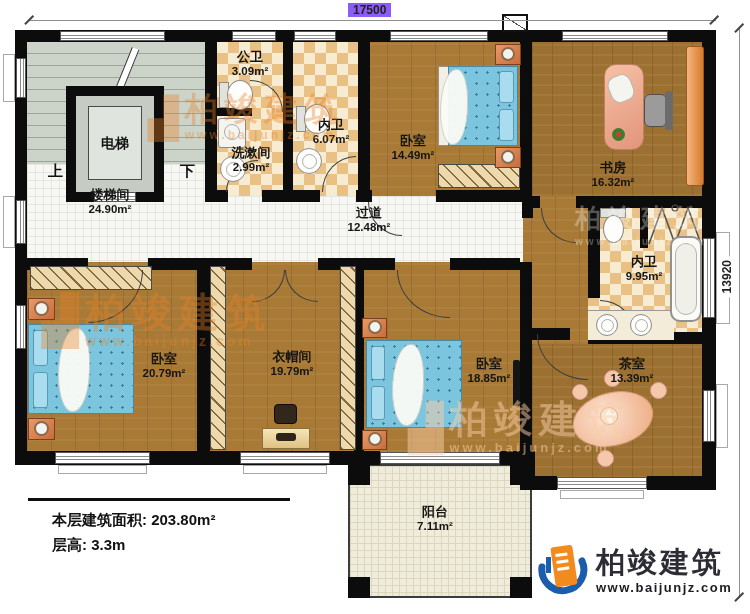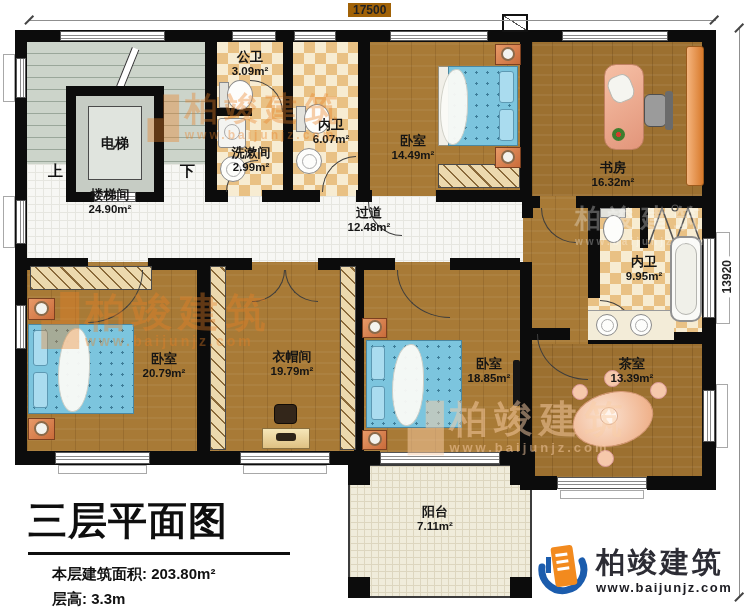--- a/index.html
+++ b/index.html
@@ -315,29 +315,28 @@
     <span class="glyph" style="font-size:46px;">▟</span>
     <span><span class="brand" style="font-size:38px;">柏竣建筑</span><br><span class="url" style="font-size:13px;">www.baijunjz.com</span></span>
   </div>
   <div class="abs wm" style="left:575px;top:205px;color:rgba(255,255,255,.30);">
     <span><span class="brand" style="font-size:26px;">柏竣建筑</span><br><span class="url" style="font-size:10px;">www.baijunjz.com</span></span>
   </div>
 
   <div class="abs dimline" style="left:28px;top:20px;width:688px;height:1px;"></div>
   <div class="abs tick" style="left:23px;top:19px;"></div>
   <div class="abs tick" style="left:708px;top:19px;"></div>
-  <div class="abs dim" style="left:348px;top:3px;background:#a16207;padding:0 5px;">17500</div>
+  <div class="abs dim" style="left:348px;top:3px;background:#8b5cf6;padding:0 5px;">17500</div>
   <div class="abs dimline" style="left:739px;top:28px;width:1px;height:570px;"></div>
   <div class="abs tick" style="left:733px;top:27px;"></div>
   <div class="abs tick" style="left:733px;top:596px;"></div>
   <div class="abs dim" style="left:720px;top:256px;writing-mode:vertical-rl;transform:rotate(180deg);background:#fff;padding:4px 0;">13920</div>
 
   <div class="abs" style="left:28px;top:494px;">
     <div class="title-row">
-      <span class="title-main">三层平面图</span>
     </div>
     <div style="width:262px;height:3px;background:#0e0e0e;margin-top:4px;"></div>
     <div class="meta-line" style="margin:10px 0 0 24px;">
       <span>本层建筑面积:</span> <span>203.80m²</span>
     </div>
     <div class="meta-line" style="margin:6px 0 0 24px;">
       <span>层高:</span> <span>3.3m</span>
     </div>
   </div>
 

